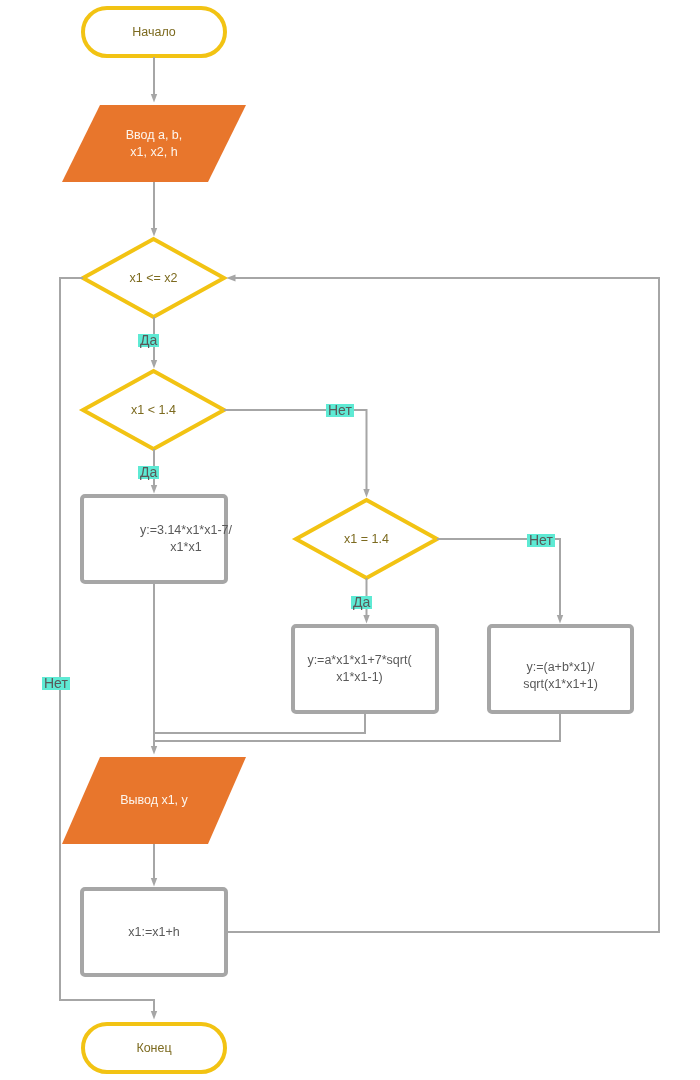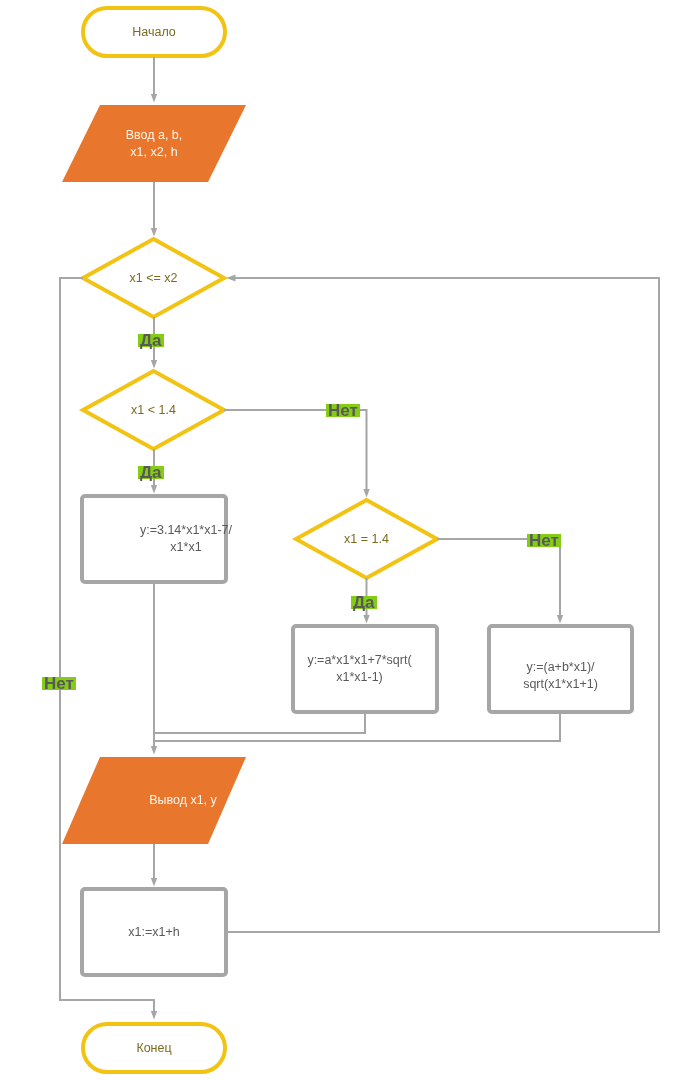--- a/index.html
+++ b/index.html
@@ -35,27 +35,26 @@
     font-size: 12.5px;
     line-height: 17px;
     white-space: pre-line;
     pointer-events: none;
   }
   .label-dark  { color: #595959; }
   .label-olive { color: #7c6a1f; }
   .label-white { color: #fdf6ee; }
   .edge-label {
     position: absolute;
-    font-size: 17px;
+    font-size: 14px;
     color: #595959;
-    background: #84cc16;
+    background: #5eead4;
     padding: 0 2px;
     line-height: 13px;
     white-space: nowrap;
-    font-weight: bold;
   }
 </style>
 </head>
 <body>
 
 <div id="flowchart-root">
 
   <svg class="chart-layer" viewBox="0 0 700 1080">
     <defs>
       <marker id="arrow" markerWidth="9" markerHeight="9" refX="4.5" refY="4" orient="auto" markerUnits="userSpaceOnUse">
@@ -131,21 +130,21 @@
 x1*x1</div>
 
   <div class="node-label label-olive" style="left:294px; top:498px; width:145px; height:82px;">x1 = 1.4</div>
 
   <div class="node-label label-dark" style="left:291px; top:624px; width:137px; height:90px;">y:=a*x1*x1+7*sqrt(
 x1*x1-1)</div>
 
   <div class="node-label label-dark" style="left:487px; top:624px; width:147px; height:104px;">y:=(a+b*x1)/
 sqrt(x1*x1+1)</div>
 
-  <div class="node-label label-white" style="left:62px; top:757px; width:184px; height:87px;margin-left:29px;">Вывод x1, y</div>
+  <div class="node-label label-white" style="left:62px; top:757px; width:184px; height:87px;">Вывод x1, y</div>
 
   <div class="node-label label-dark" style="left:80px; top:887px; width:148px; height:90px;border-radius:11px;">x1:=x1+h</div>
 
   <div class="node-label label-olive" style="left:81px; top:1022px; width:146px; height:52px;">Конец</div>
 
   <div class="edge-label" style="left:138px; top:334px;">Да</div>
 
   <div class="edge-label" style="left:42px; top:677px;">Нет</div>
 
   <div class="edge-label" style="left:138px; top:466px;">Да</div>

